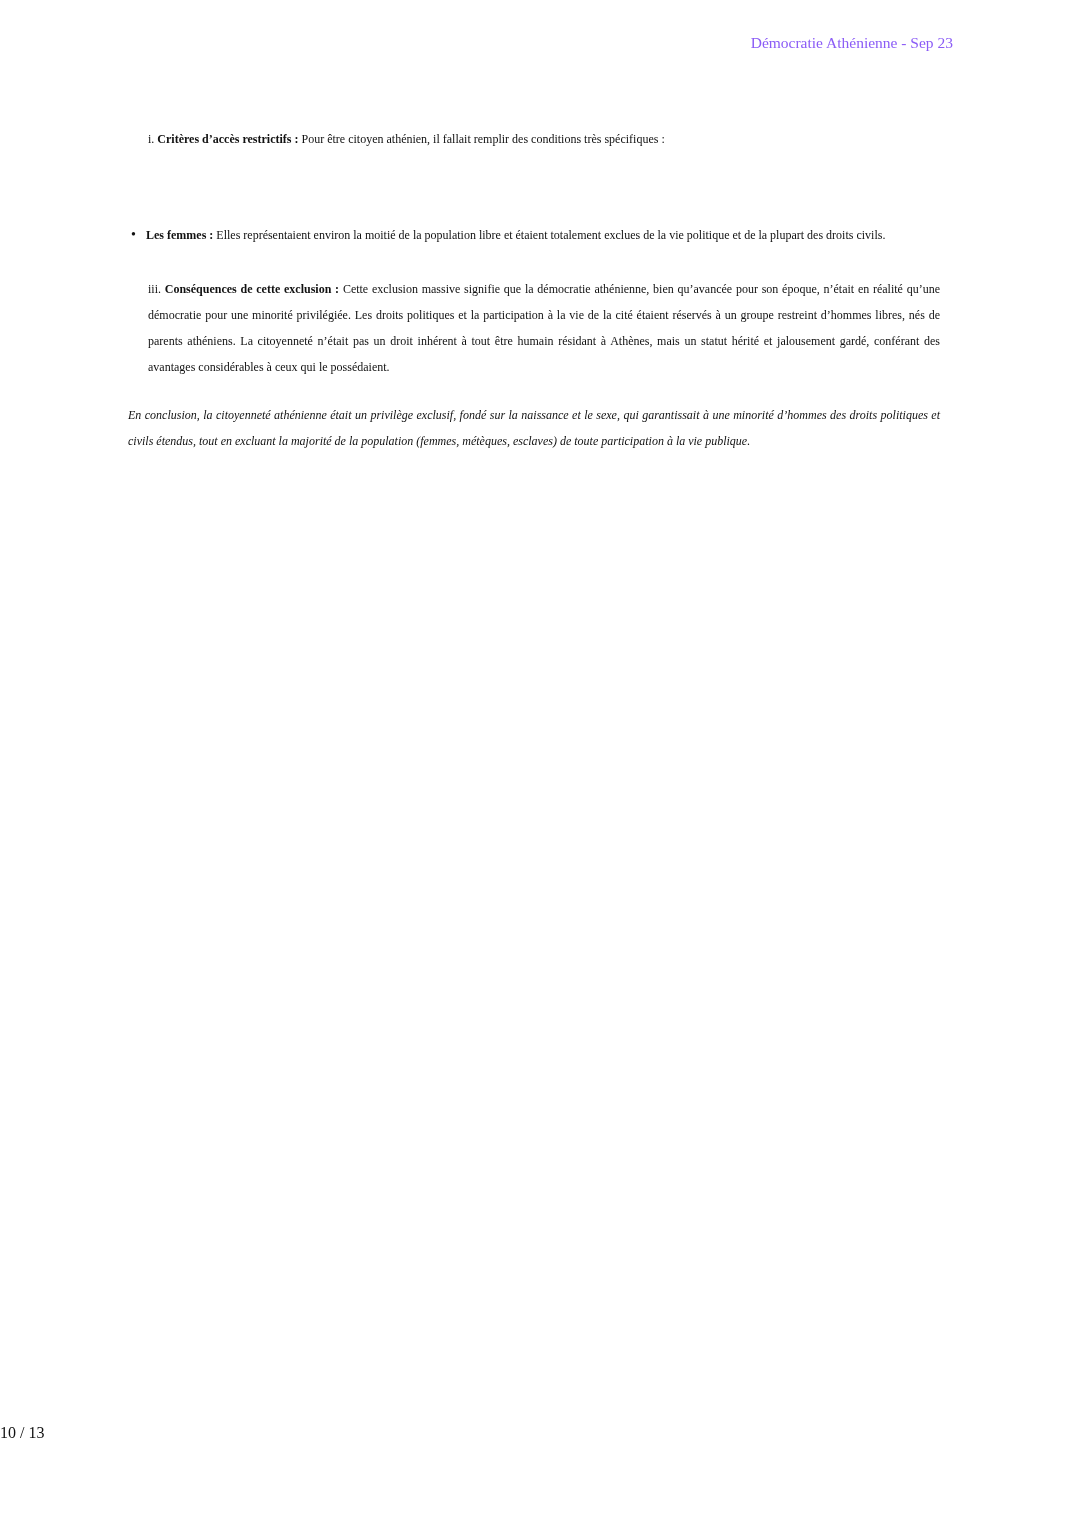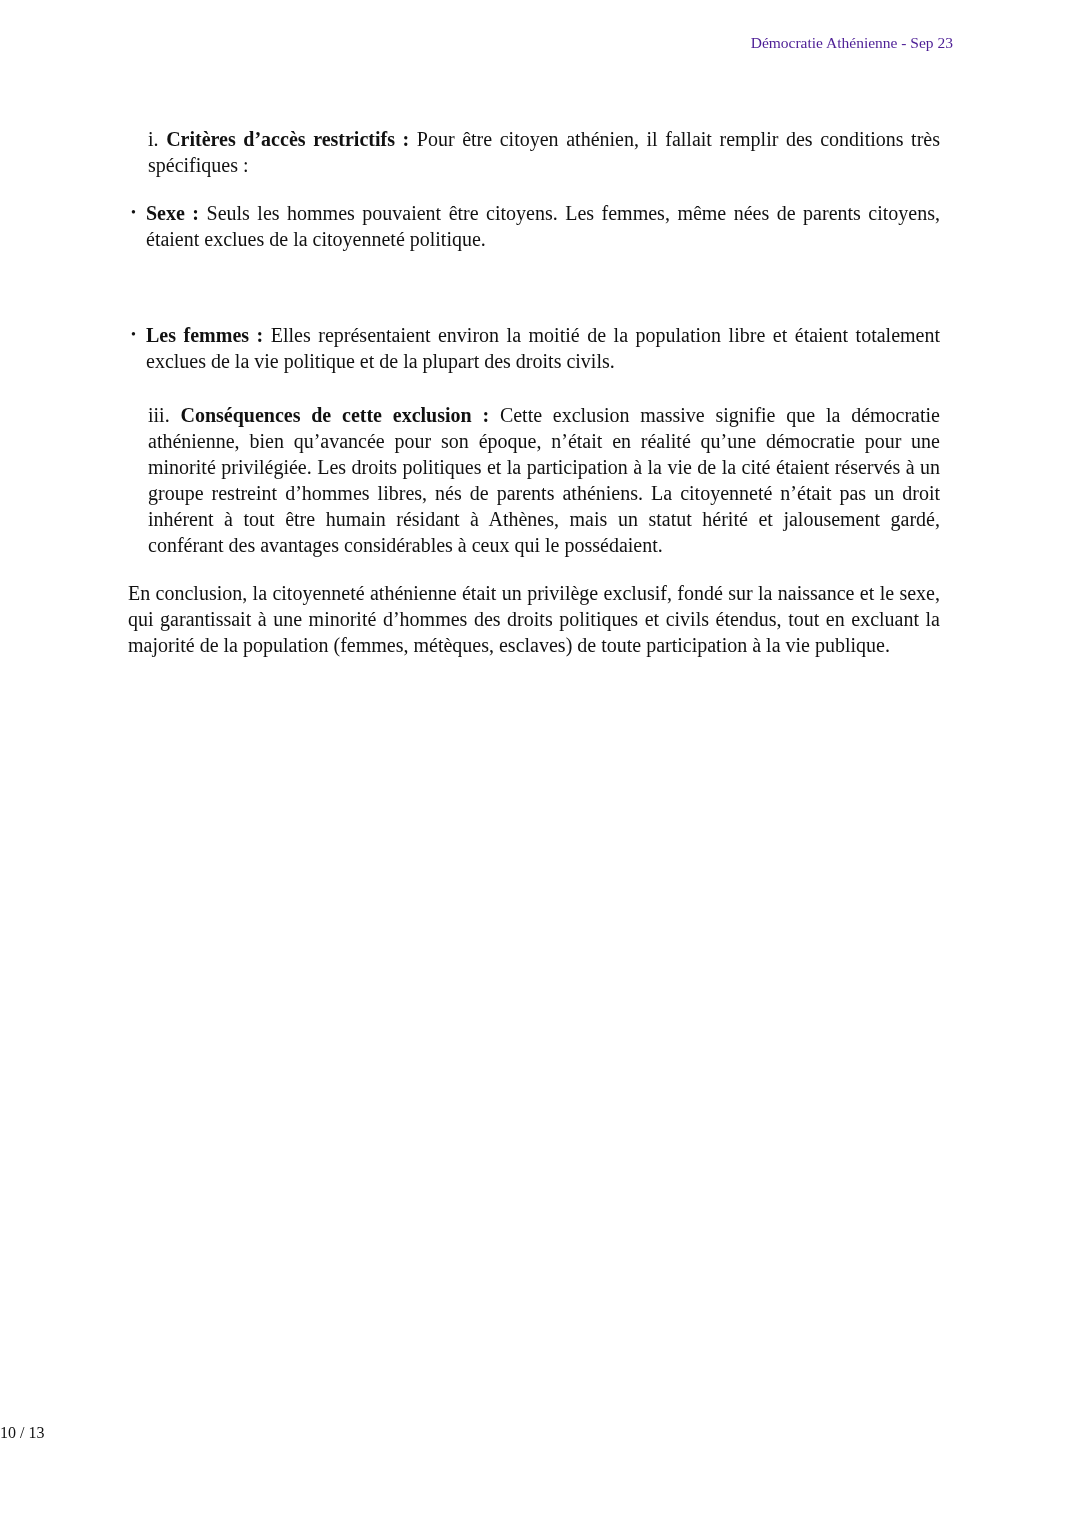--- a/index.html
+++ b/index.html
@@ -21,28 +21,28 @@
     background: #ffffff;
     overflow: hidden;
   }
   .header {
     position: absolute;
     top: 34px;
     left: 128px;
     right: 127px;
     text-align: right;
     font-size: 15.5px;
-    color: #4c1d95;
+    color: #8b5cf6;
   }
   .content {
     position: absolute;
     top: 126px;
     left: 128px;
     right: 140px;
-    font-size: 20px;
+    font-size: 12px;
     line-height: 26px;
     text-align: justify;
   }
   .heading {
     margin: 0 0 22px 20px;
   }
   .heading b {
     font-weight: bold;
   }
   ul.bullets {
@@ -63,20 +63,21 @@
     font-size: 14px;
     line-height: 26px;
   }
   ul.bullets.list-ii {
     margin-bottom: 28px;
   }
   .heading.heading-iii {
   }
   .conclusion {
     margin: 0;
+    font-style: italic;
   }
   .footer {
     position: absolute;
     top: 1424px;
     left: 0;
     width: 100%;
     text-align: left;
     font-size: 16px;
   }
 </style>
@@ -91,24 +92,20 @@
 
   <div class="content">
 
     <p class="heading">
       <span>i.</span>
       <b>Critères d’accès restrictifs :</b>
       <span>Pour être citoyen athénien, il fallait remplir des conditions très spécifiques :</span>
     </p>
 
     <ul class="bullets list-i">
-      <li>
-        <b>Sexe :</b>
-        <span>Seuls les hommes pouvaient être citoyens. Les femmes, même nées de parents citoyens, étaient exclues de la citoyenneté politique.</span>
-      </li>
     </ul>
 
 
     <ul class="bullets list-ii">
       <li>
         <b>Les femmes :</b>
         <span>Elles représentaient environ la moitié de la population libre et étaient totalement exclues de la vie politique et de la plupart des droits civils.</span>
       </li>
     </ul>
 

